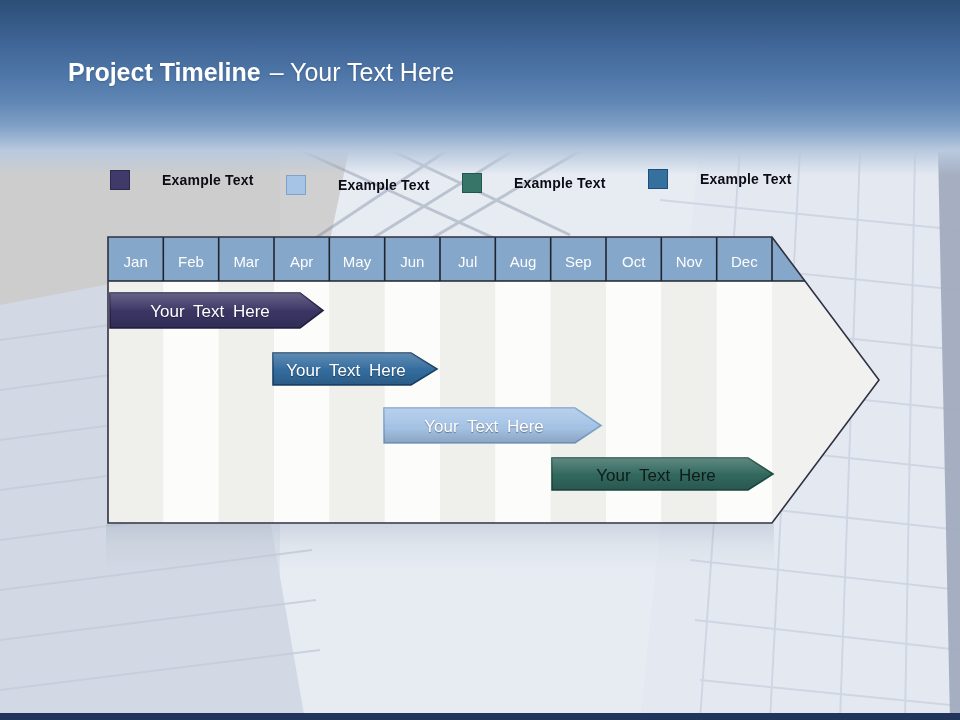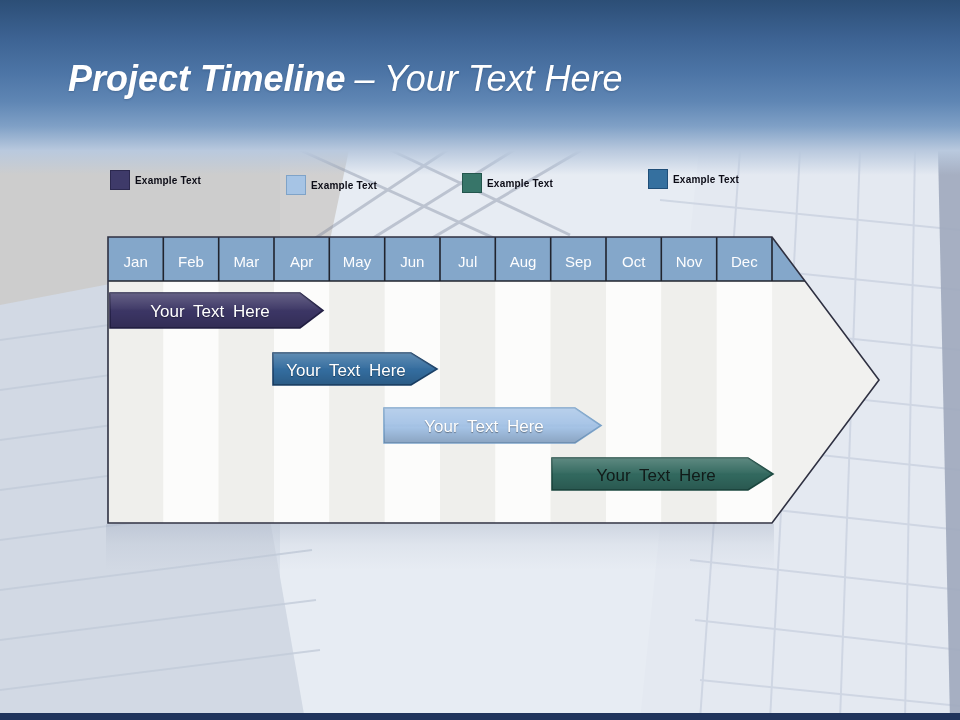--- a/index.html
+++ b/index.html
@@ -12,31 +12,30 @@
   .bg-photo{position:absolute;left:0;top:0;width:960px;height:720px;}
   
   .topbar{
     position:absolute;left:0;top:0;width:960px;height:175px;
     background:linear-gradient(180deg,
       #2c4e76 0%, #3d6393 22%, #4d75a6 42%, #5f86b4 58%,
       #7fa0c6 72%, #b9c9de 86%, rgba(233,238,246,0) 100%);
   }
   .title{
     position:absolute;left:68px;top:58px;width:840px;height:42px;
-    color:#ffffff;font-size:36px;white-space:nowrap;
+    color:#ffffff;font-size:25px;white-space:nowrap;
     text-shadow:0 1px 2px rgba(20,40,70,0.25);
-    font-style:italic;
   }
   .t-main{font-weight:bold;}
   .t-suffix{font-weight:400;margin-left:9px;}
   
   .legend-item{position:absolute;display:flex;align-items:center;height:22px;}
   .swatch{width:20px;height:20px;border:1px solid;flex:0 0 auto;}
   .legend-label{
-    margin-left:5px;font-size:10px;font-weight:bold;color:#0c0c16;
+    margin-left:32px;font-size:14px;font-weight:bold;color:#0c0c16;
     white-space:nowrap;letter-spacing:0.2px;
   }
   
   .timeline-svg{position:absolute;left:108px;top:237px;overflow:visible;}
   .month-label{
     font-family:"Liberation Sans",sans-serif;font-size:15px;fill:#fdfdfe;
   }
   .bar-label{
     font-family:"Liberation Sans",sans-serif;font-size:17px;word-spacing:4px;
   }

